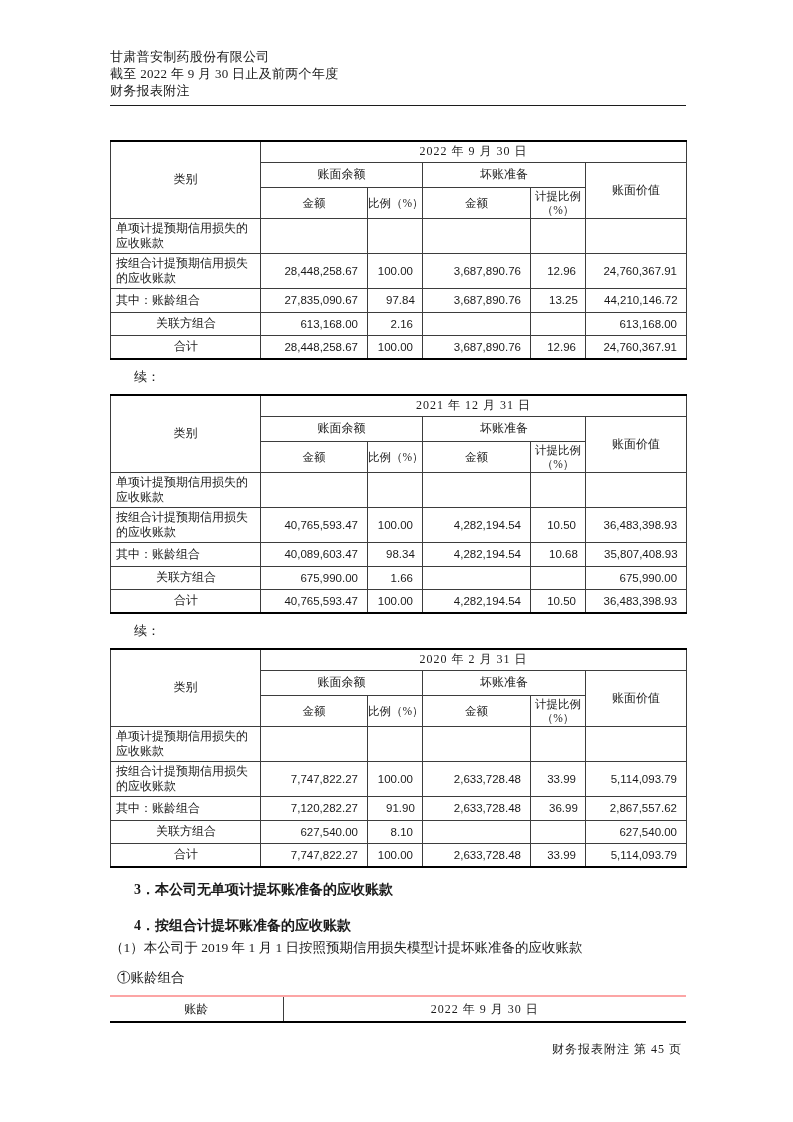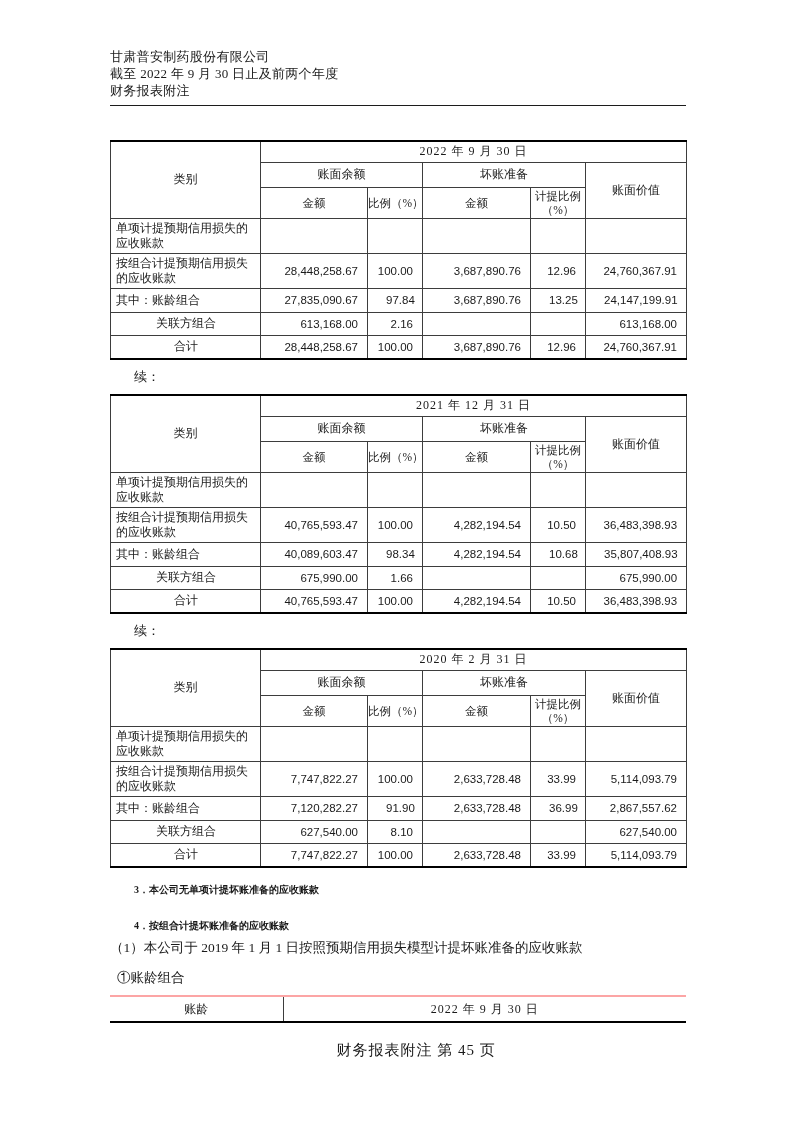--- a/index.html
+++ b/index.html
@@ -50,43 +50,43 @@
   .br-4 td { height:24px; }
   .br-3 .td-label, .br-4 .td-label { text-align:center; }
   .td-num { text-align:right; padding-right:9px; font-size:11.5px; }
 
   .continued {
     margin:8px 0 8px 24px; font-size:13px; line-height:18px;
   }
 
   
   .sec-heading {
-    font-size:10px; font-weight:bold; margin-left:24px; line-height:16px;
+    font-size:14px; font-weight:bold; margin-left:24px; line-height:16px;
   }
   .sec-3 { margin-top:14px; }
   .sec-4 { margin-top:20px; }
   .para { font-size:13.5px; line-height:18px; }
   .para-1 { margin-top:5px; }
   .para-2 { margin-top:12px; margin-left:7px; }
 
   
   table.aging-table {
     border-collapse:collapse; table-layout:fixed;
     width:576px; margin-top:8px;
     border-top:2px solid #fca5a5; border-bottom:2px solid #000;
     font-size:12px;
   }
   .aging-table td { height:26px; text-align:center; vertical-align:middle; }
   .aging-table .a-col1 { width:173px; border-right:1px solid #3d3d3d; }
   .aging-table .a-col2 { width:403px; letter-spacing:1px; }
 
   
   .page-footer {
-    position:absolute; top:1041px; left:128px; width:576px;
-    text-align:center; font-size:15px; letter-spacing:1px;
+    position:absolute; top:1041px; left:106px; width:576px;
+    text-align:right; font-size:12px; letter-spacing:1px;
   }
 </style>
 </head>
 <body>
 
 <div class="page">
   <div class="content">
 
     <header>
       <div class="hdr-line">甘肃普安制药股份有限公司</div>
@@ -136,21 +136,21 @@
               <td class="td-num">3,687,890.76</td>
               <td class="td-num">12.96</td>
               <td class="td-num">24,760,367.91</td>
             </tr>
             <tr class="br br-2">
               <td class="td-label">其中：账龄组合</td>
               <td class="td-num">27,835,090.67</td>
               <td class="td-num">97.84</td>
               <td class="td-num">3,687,890.76</td>
               <td class="td-num">13.25</td>
-              <td class="td-num">24,147,199.91</td>
+              <td class="td-num">44,210,146.72</td>
             </tr>
             <tr class="br br-3">
               <td class="td-label">关联方组合</td>
               <td class="td-num">613,168.00</td>
               <td class="td-num">2.16</td>
               <td class="td-num"></td>
               <td class="td-num"></td>
               <td class="td-num">613,168.00</td>
             </tr>
             <tr class="br br-4">

